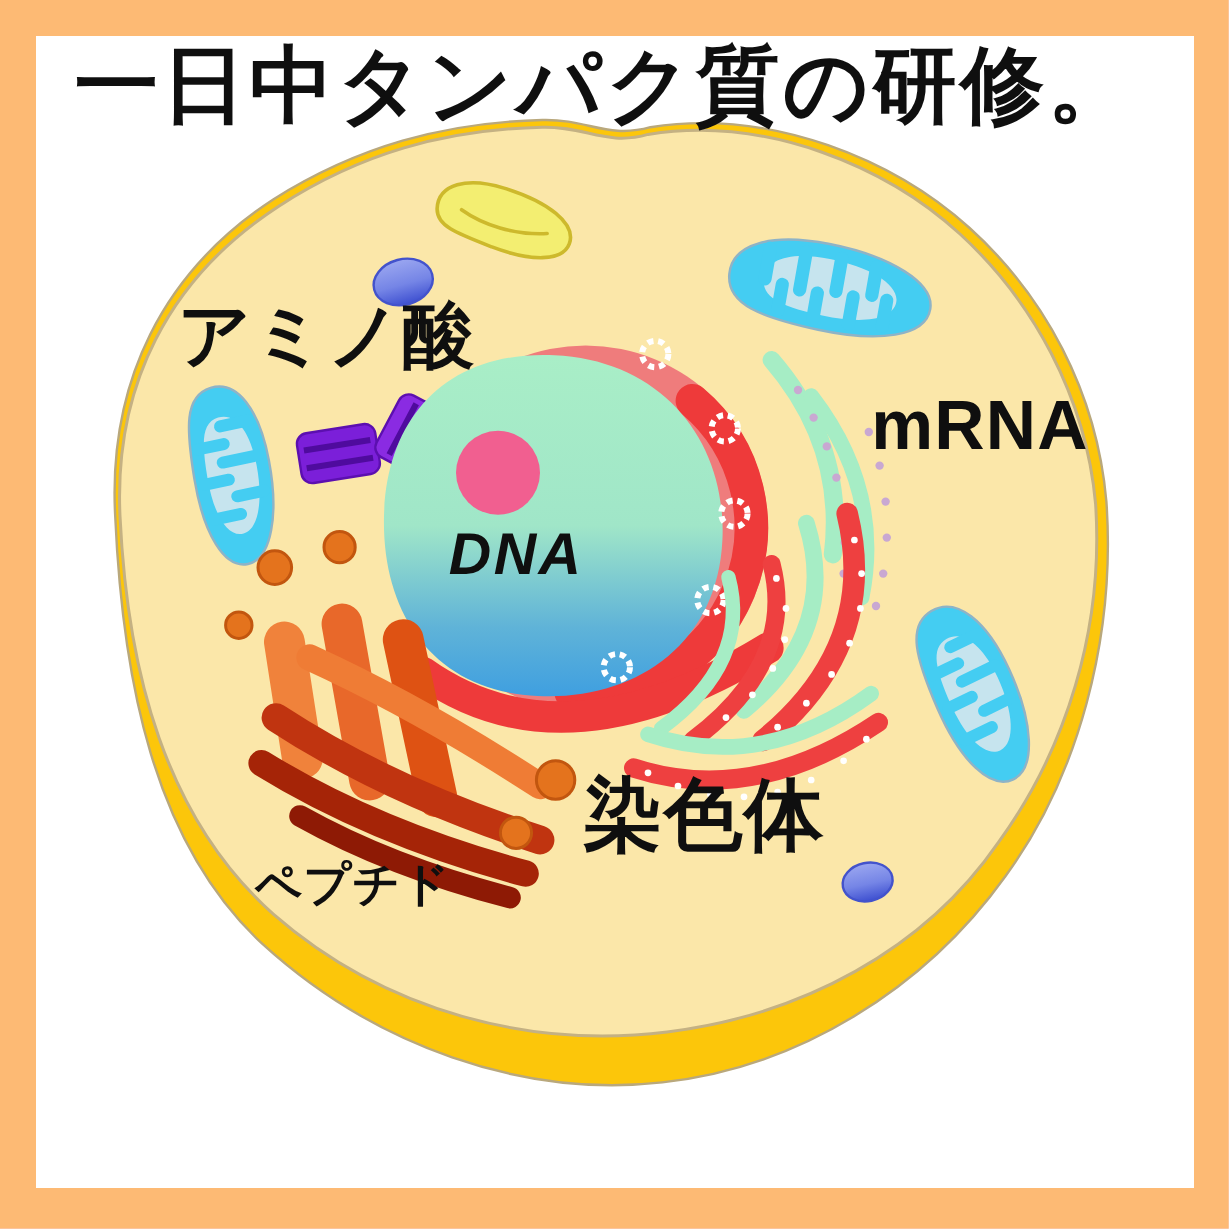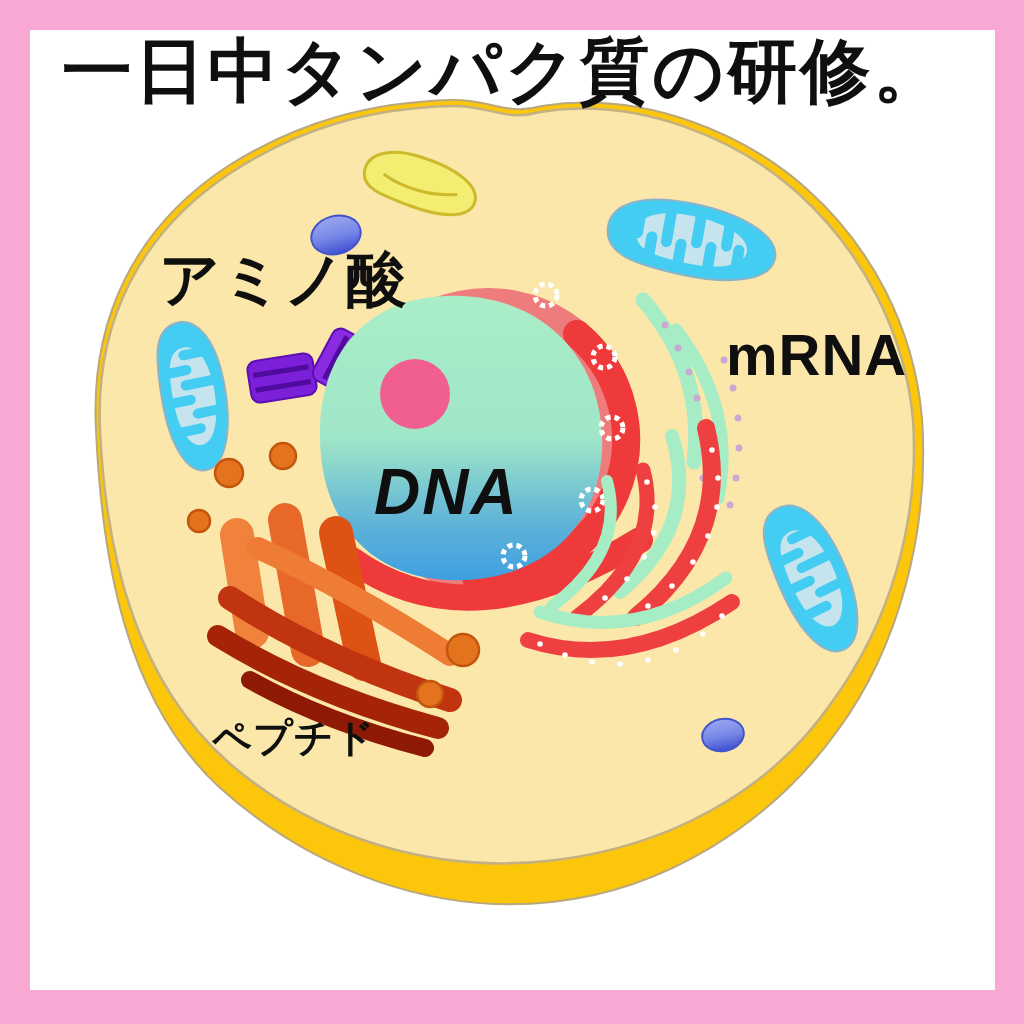--- a/index.html
+++ b/index.html
@@ -3,38 +3,38 @@
 <meta charset="utf-8">
 <style>
   html,body{margin:0;padding:0;}
   body{
     width:1024px;height:1024px;
     background:#f6cbd4;
     font-family:"Liberation Sans", sans-serif;
     position:relative;
     overflow:hidden;
   }
-  .frame{position:absolute;inset:0;background:#f9a8d4;}
+  .frame{position:absolute;inset:0;background:#fdba74;}
   .canvas{
     position:absolute;left:30px;top:30px;right:29px;bottom:34px;
     background:#ffffff;
   }
   svg.cell-art{position:absolute;left:0;top:0;width:1024px;height:1024px;}
   .lbl{
     position:absolute;
     color:#0f0f0f;
     font-weight:bold;
     line-height:1;
     white-space:nowrap;
     letter-spacing:1px;
   }
   .lbl-title{left:62px;top:36px;font-size:70px;letter-spacing:3px;}
-  .lbl-amino{left:148px;top:250px;font-size:60px;margin-left:11px;}
+  .lbl-amino{left:148px;top:250px;font-size:60px;}
   .lbl-mrna{left:726px;top:326px;font-size:58px;}
-  .lbl-dna{left:374px;top:460px;font-size:64px;font-style:italic;letter-spacing:2px;}
+  .lbl-dna{left:374px;top:438px;font-size:49px;font-style:italic;letter-spacing:2px;}
   .lbl-chromosome{left:486px;top:646px;font-size:66px;}
   .lbl-peptide{left:212px;top:718px;font-size:39px;}
 </style>
 </head>
 <body>
 
 <div class="frame">
   <div class="canvas"></div>
 
   <svg class="cell-art" viewBox="0 0 1024 1024">
@@ -205,14 +205,15 @@
 
     <g transform="translate(723,735) rotate(-12)">
       <ellipse cx="0" cy="0" rx="21" ry="16" fill="url(#vesG)" stroke="#4353cc" stroke-width="2"></ellipse>
     </g>
   </svg>
 
   <div class="lbl lbl-title">一日中タンパク質の研修。</div>
   <div class="lbl lbl-amino">アミノ酸</div>
   <div class="lbl lbl-mrna">mRNA</div>
   <div class="lbl lbl-dna">DNA</div>
+  <div class="lbl lbl-chromosome">染色体</div>
   <div class="lbl lbl-peptide">ペプチド</div>
 </div>
 
 </body></html>

